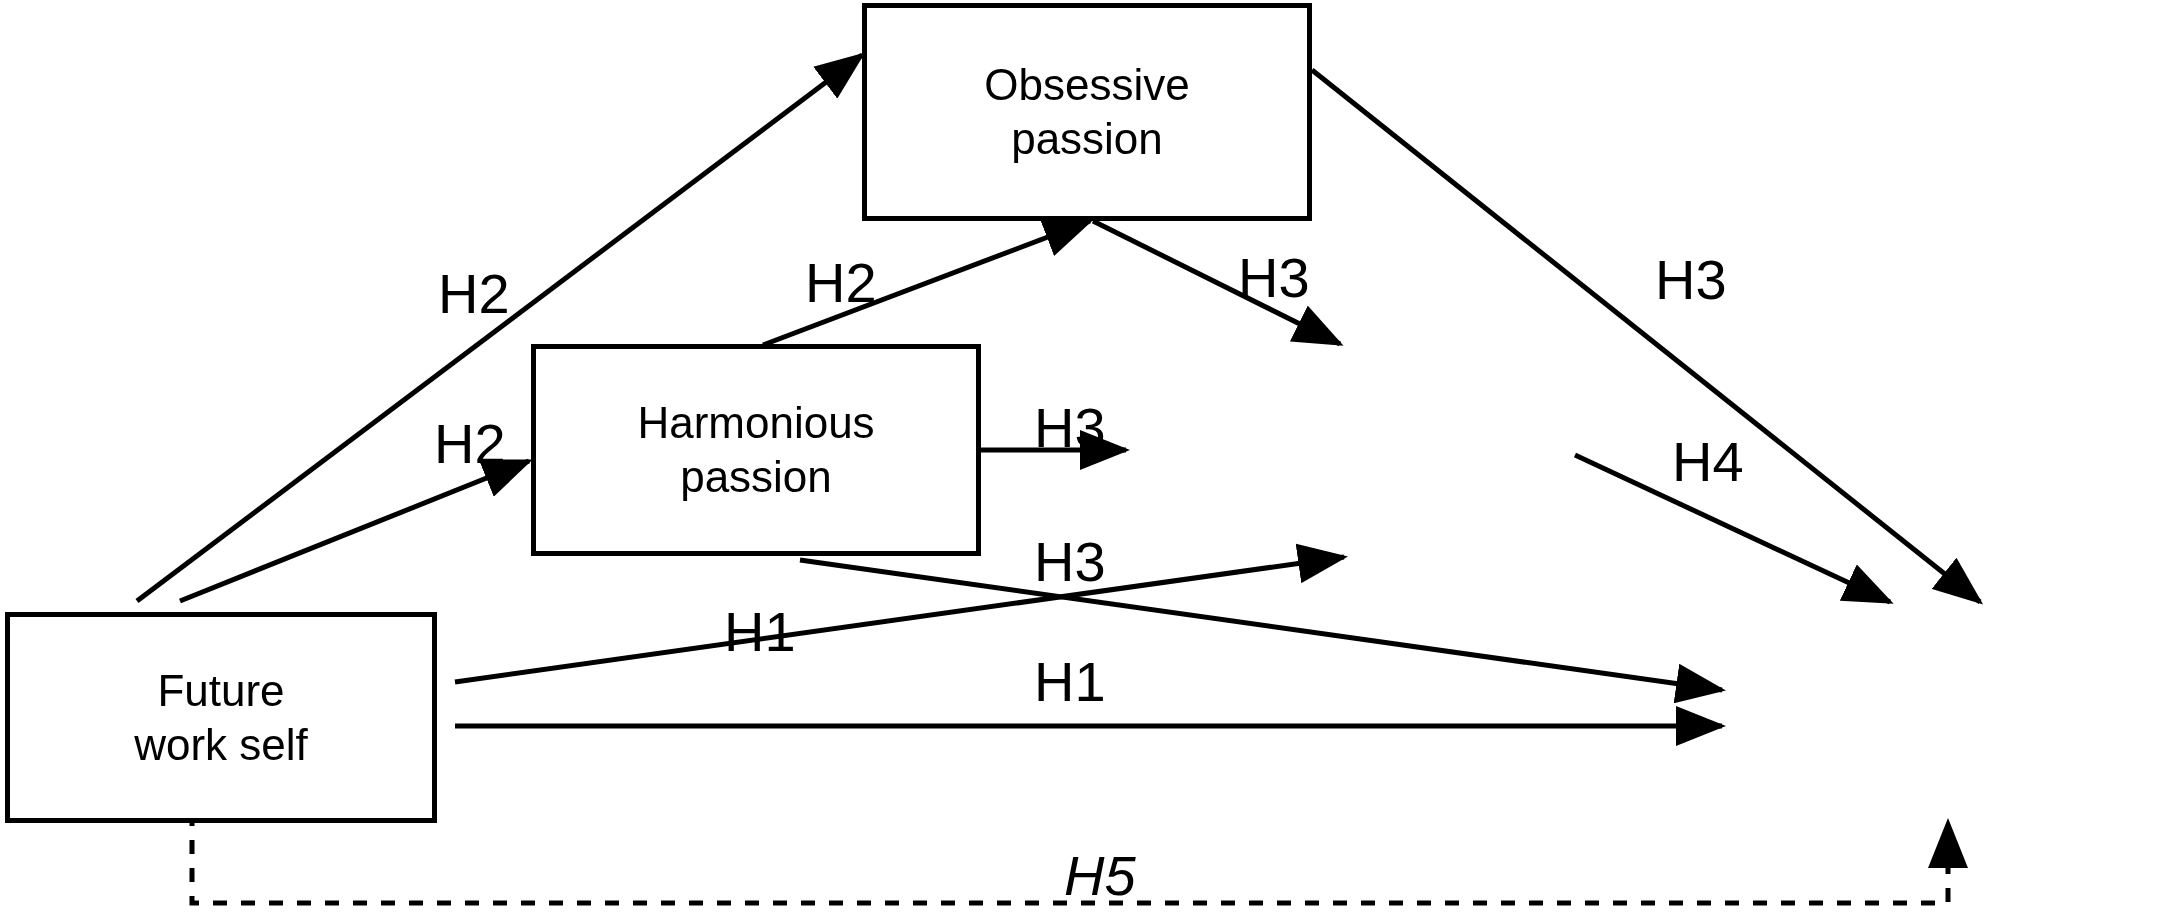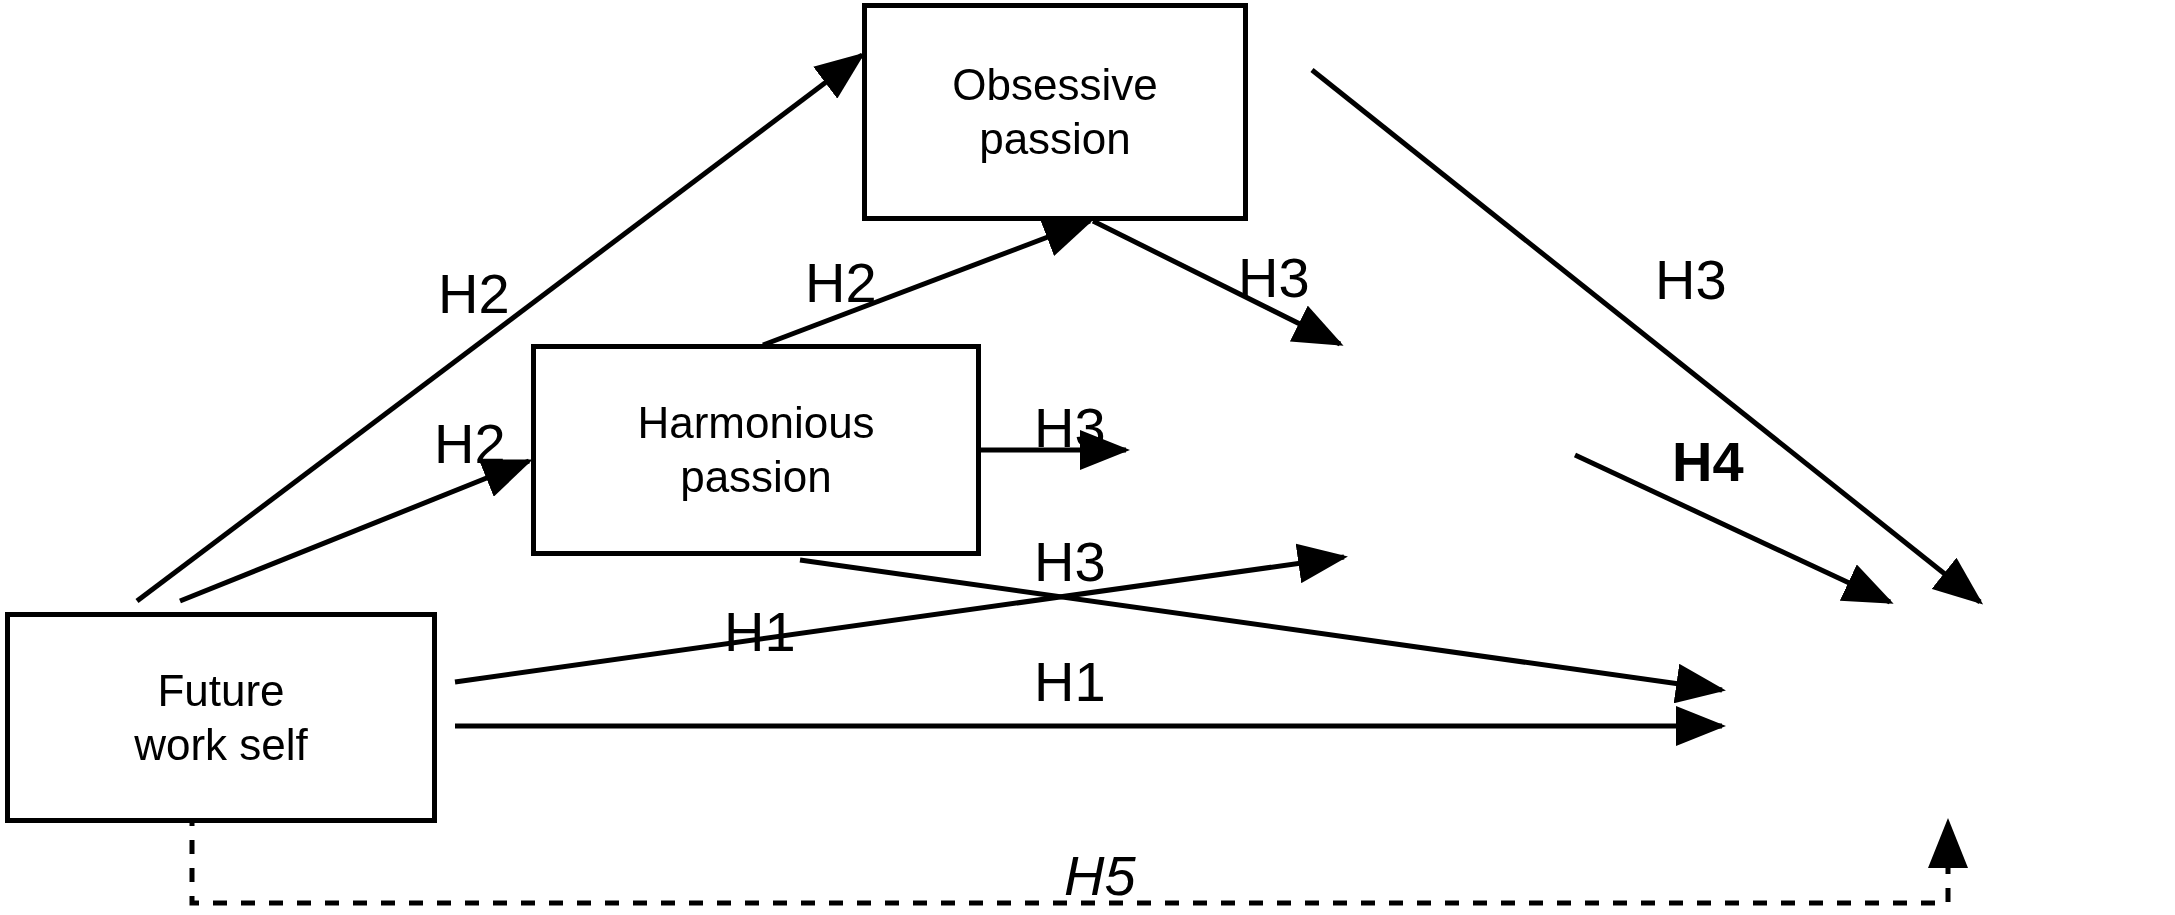--- a/index.html
+++ b/index.html
@@ -83,21 +83,21 @@
 
     <line x1="1575" y1="455" x2="1890" y2="602" stroke="#000000" stroke-width="5" marker-end="url(#arrowhead)"></line>
 
     <line x1="455" y1="682" x2="1344" y2="557" stroke="#000000" stroke-width="5" marker-end="url(#arrowhead)"></line>
 
     <line x1="455" y1="726" x2="1722" y2="726" stroke="#000000" stroke-width="5" marker-end="url(#arrowhead)"></line>
 
     <polyline points="192,812 192,903 1948,903 1948,822" fill="none" stroke="#000000" stroke-width="5" stroke-dasharray="14,14" marker-end="url(#arrowhead)"></polyline>
   </svg>
 
-  <div class="node-box" style="left:862px; top:3px; width:386px; height:218px;">
+  <div class="node-box" style="left:862px; top:3px; width:450px; height:218px;">
     <span class="node-label">Obsessive
 passion</span>
   </div>
 
   <div class="node-box" style="left:531px; top:344px; width:450px; height:212px;">
     <span class="node-label">Harmonious
 passion</span>
   </div>
 
 
@@ -114,21 +114,21 @@
   <div class="edge-label" style="left:434px; top:416px;">H2</div>
 
   <div class="edge-label" style="left:1238px; top:250px;">H3</div>
 
   <div class="edge-label" style="left:1655px; top:252px;">H3</div>
 
   <div class="edge-label" style="left:1034px; top:400px;">H3</div>
 
   <div class="edge-label" style="left:1034px; top:534px;">H3</div>
 
-  <div class="edge-label" style="left:1672px; top:434px;font-weight:bold;">H4</div>
+  <div class="edge-label" style="left:1672px; top:434px;">H4</div>
 
   <div class="edge-label" style="left:724px; top:604px;">H1</div>
 
   <div class="edge-label" style="left:1034px; top:654px;">H1</div>
 
   <div class="edge-label" style="left:1064px; top:848px;font-style:italic;">H5</div>
 
 </div>
 
 </body></html>

